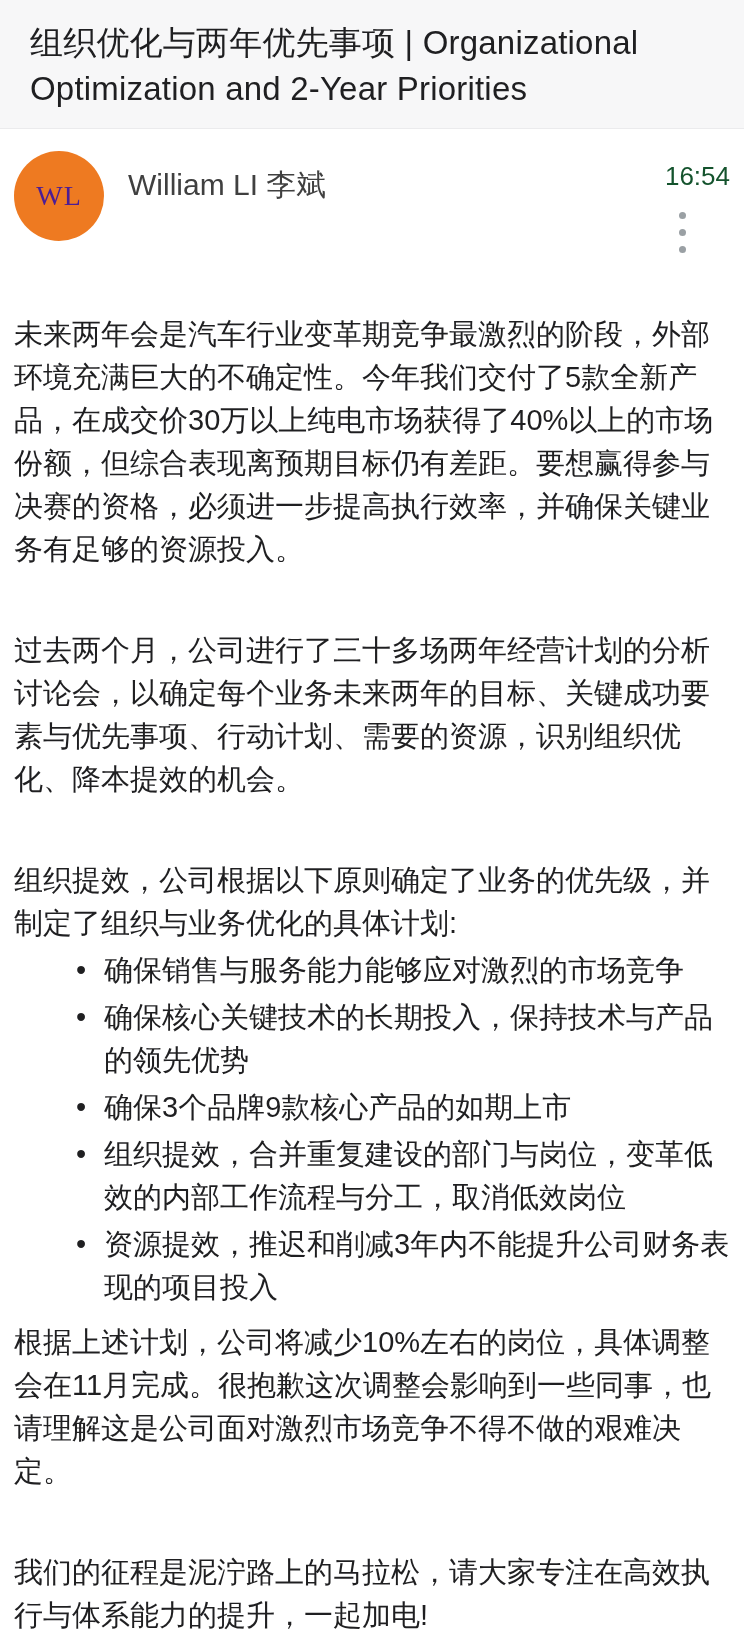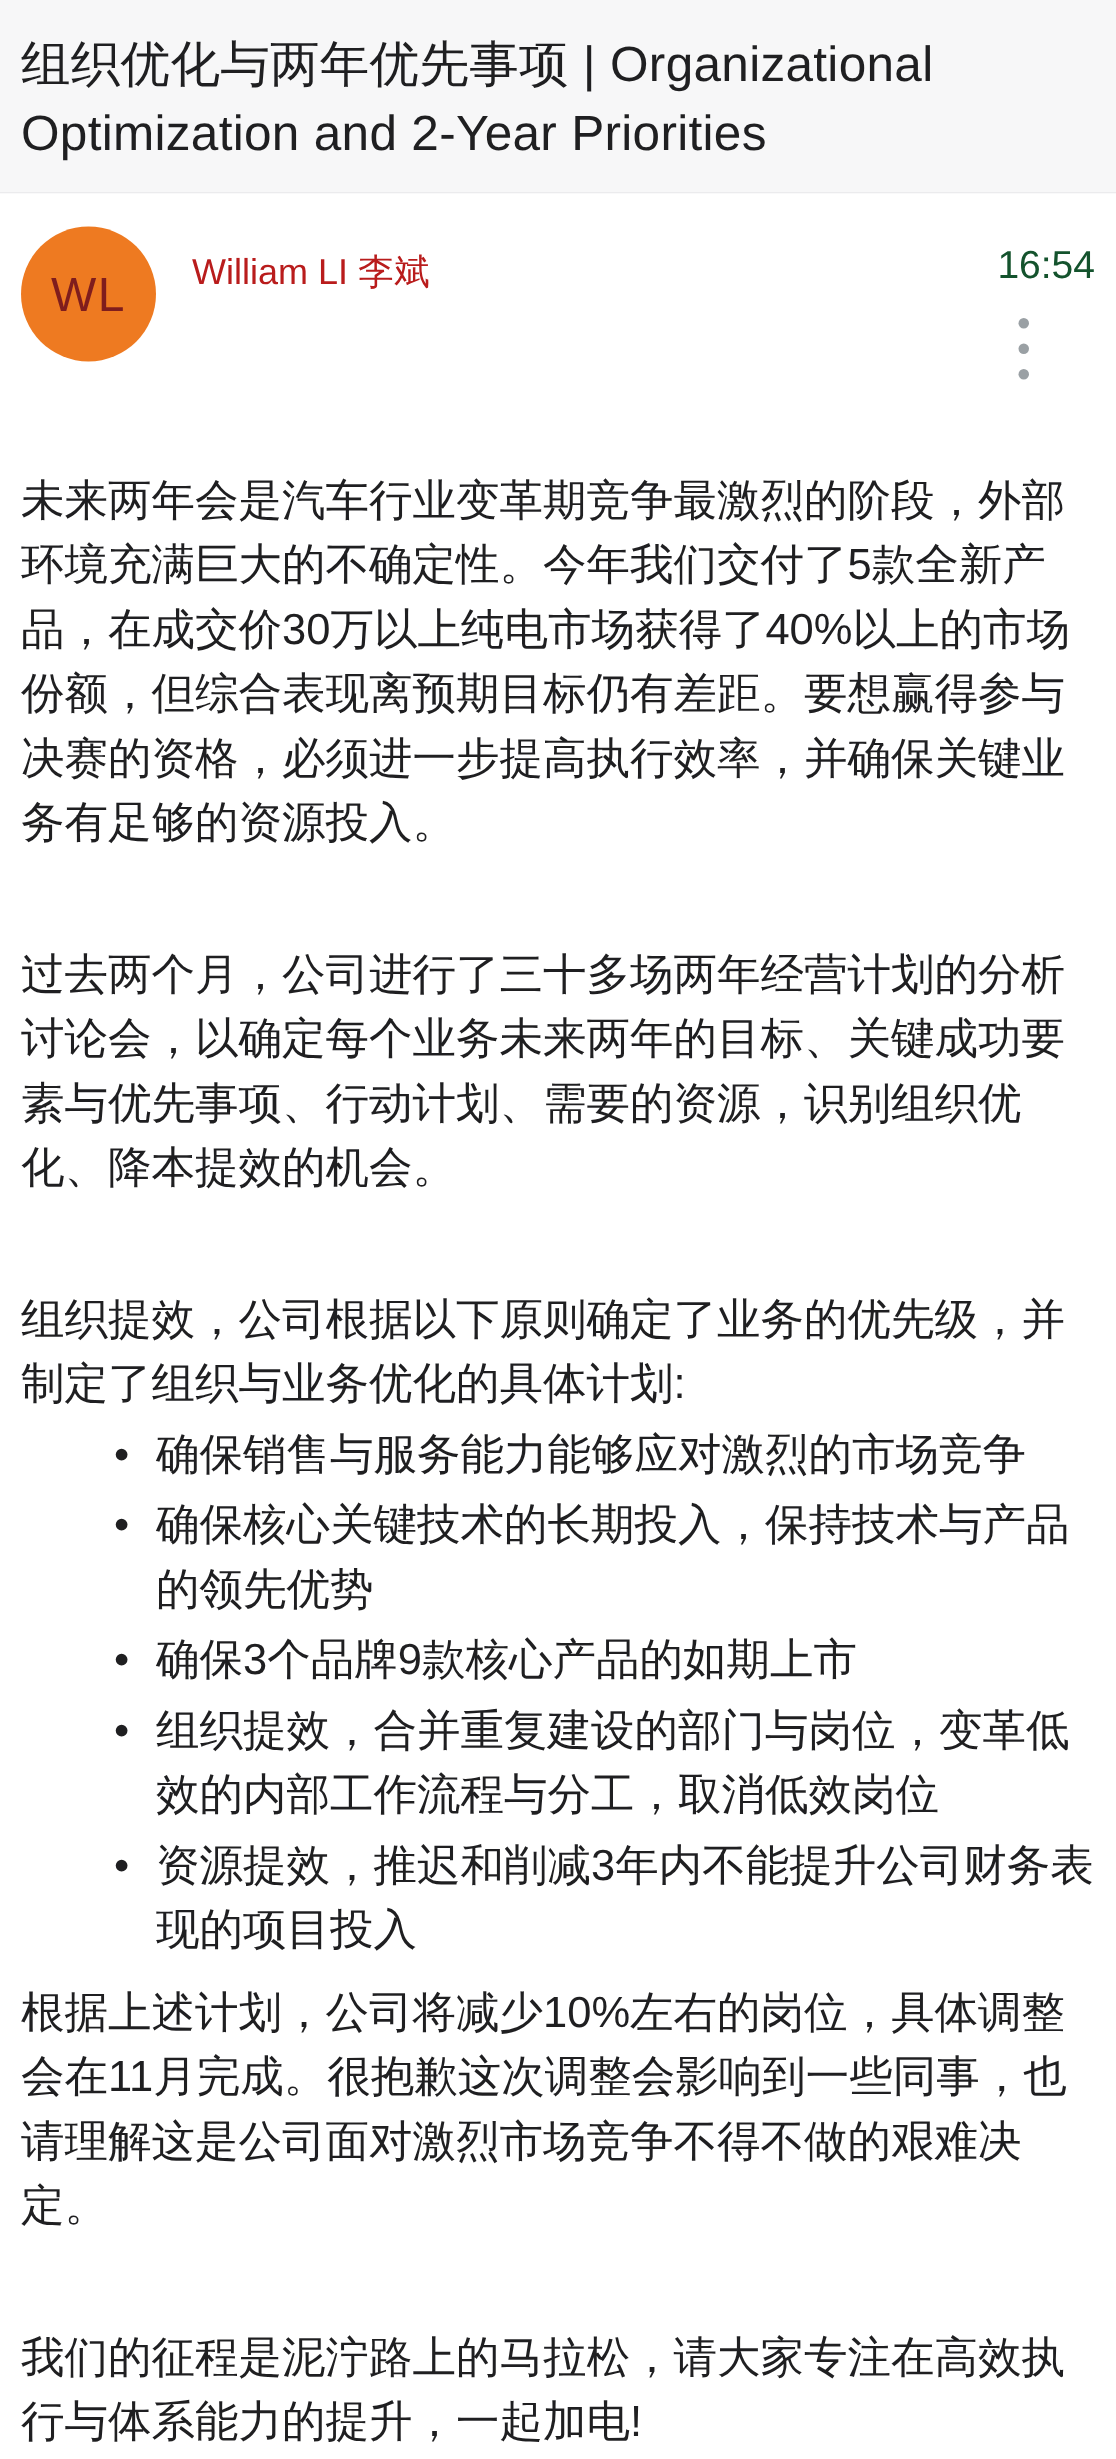--- a/index.html
+++ b/index.html
@@ -15,42 +15,44 @@
     background: #f7f7f8;
     padding: 20px 16px 16px 14px;
     border-bottom: 1px solid #ebebed;
   }
   .page-header h1 {
     font-size: 33px;
     line-height: 46px;
     font-weight: 500;
     color: #1f1f21;
     letter-spacing: 0.2px;
+    margin-left: 16px;
   }
 
   
   .msg-head {
     display: flex;
     align-items: flex-start;
     padding: 22px 14px 0 14px;
     background: #ffffff;
   }
   .avatar {
     width: 90px; height: 90px;
     border-radius: 50%;
     background: #ee7a21;
-    color: #7f1d1d;
-    font-size: 32px;
+    color: #4c1d95;
+    font-size: 28px;
     display: flex; align-items: center; justify-content: center;
     flex: 0 0 auto;
     letter-spacing: 1px;
+    font-family: Liberation Serif, serif;
   }
   .sender-name {
-    font-size: 24px;
-    color: #b91c1c;
+    font-size: 30px;
+    color: #404040;
     font-weight: 500;
     margin: 14px 0 0 24px;
     flex: 1 1 auto;
   }
   .right-col {
     display: flex;
     flex-direction: column;
     align-items: flex-end;
     margin-top: 10px;
   }

